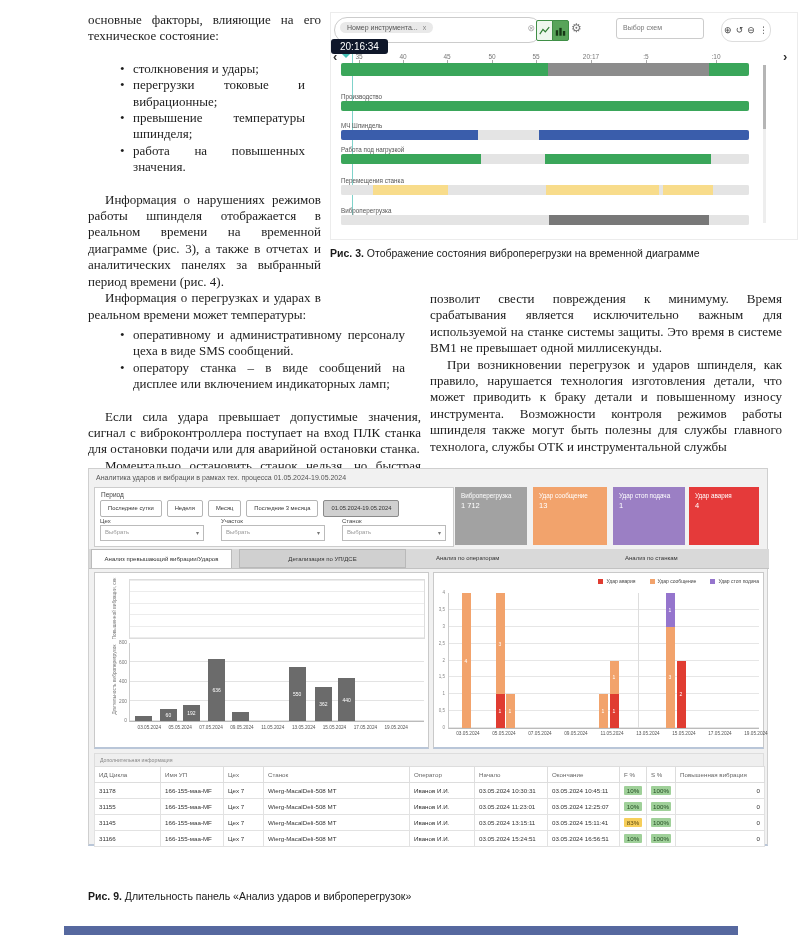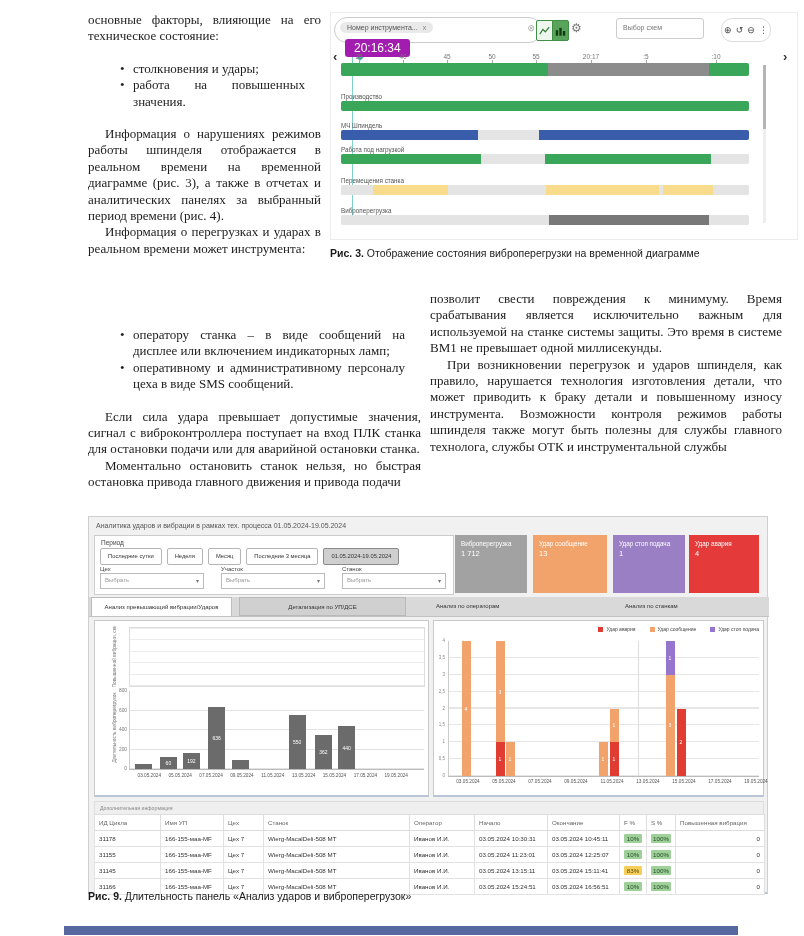--- a/index.html
+++ b/index.html
@@ -24,35 +24,35 @@
   .f3-chip .x{margin-left:5px;color:#888;}
   .f3-clear{position:absolute;right:6px;top:5px;font-size:9px;color:#aaa;}
   .f3-toggle{position:absolute;top:7px;width:15px;height:19px;border:1px solid #3f8f46;display:flex;align-items:center;justify-content:center;}
   #f3-line-btn{left:205px;background:#eef7ee;border-radius:2px 0 0 2px;}
   #f3-bar-btn{left:221px;background:#58a45a;border-radius:0 2px 2px 0;}
   .f3-gear{position:absolute;left:240px;top:8px;font-size:12px;color:#777;}
   .f3-scheme{position:absolute;left:285px;top:5px;width:88px;height:21px;border:1px solid #ccc;border-radius:3px;
              font-size:7px;color:#777;padding:5px 0 0 6px;box-sizing:border-box;}
   .f3-icons{position:absolute;left:390px;top:5px;width:48px;height:22px;border:1px solid #ddd;border-radius:11px;
             display:flex;align-items:center;justify-content:space-around;font-size:9px;color:#444;}
-  .f3-tooltip{position:absolute;left:14px;top:26px;background:#a21caf;color:#fff;font-size:12px;
+  .f3-tooltip{position:absolute;left:0;top:26px;background:#0f172a;color:#fff;font-size:10px;
               padding:2px 9px;border-radius:3px;}
   .f3-tooltip:after{content:"";position:absolute;left:11px;bottom:-4px;border-left:4px solid transparent;
               border-right:4px solid transparent;border-top:4px solid #45c0b5;}
   .f3-chev{position:absolute;top:36px;font-size:13px;font-weight:bold;color:#333;}
   .f3-ticklabel{position:absolute;top:40px;width:30px;text-align:center;font-size:6.5px;color:#777;}
   .f3-tickmark{position:absolute;top:47px;width:1px;height:4px;background:#aaa;}
   .f3-lanebar{position:absolute;left:10px;width:408px;border-radius:2px;overflow:hidden;background:#e4e4e4;}
   .f3-seg{position:absolute;top:0;height:100%;}
   .f3-lanelabel{position:absolute;left:10px;font-size:6.3px;color:#555;}
   #f3-cursor{position:absolute;left:21px;top:38px;width:1px;height:174px;background:#7fd2ca;}
   #f3-sbtrack{position:absolute;left:432px;top:52px;width:3px;height:158px;background:#eee;}
   #f3-sbthumb{position:absolute;left:432px;top:52px;width:3px;height:64px;background:#b5b5b5;}
   
-  #f4{left:88px;top:516px;width:680px;height:378px;background:#f1f1f1;border:1px solid #cfcfcf;
+  #f4{left:88px;top:468px;width:680px;height:378px;background:#f1f1f1;border:1px solid #cfcfcf;
       border-bottom:2px solid #b9c6d8;font-family:"Liberation Sans",sans-serif;box-sizing:border-box;}
   .f4-title{position:absolute;left:7px;top:5px;font-size:7px;color:#555;}
   #f4-filter{position:absolute;left:5px;top:18px;width:358px;height:58px;background:#fff;border:1px solid #ccc;}
   .f4-periodlabel{position:absolute;left:6px;top:3px;font-size:6.5px;color:#444;}
   #f4-period-buttons{position:absolute;left:5px;top:12px;display:flex;gap:5px;}
   .f4-btn{height:15px;line-height:15px;padding:0 7px;border:1px solid #b5b5b5;border-radius:2px;background:#fff;
           font-size:5.8px;color:#333;white-space:nowrap;}
   .f4-btn.active{background:#cfcfcf;border-color:#8a8a8a;}
   #f4-selects{position:absolute;left:5px;top:30px;display:flex;gap:17px;}
   .f4-selgroup{width:104px;position:relative;}
@@ -111,30 +111,32 @@
 </style>
 </head>
 <body>
 
 <div class="page">
 
   <div class="abs body-text" style="left:88px;top:12px;width:233px;">
     <p class="noindent">основные факторы, влияющие на его техническое состояние:</p>
     <ul>
         <li>столкновения и удары;</li>
+        <li>перегрузки токовые и вибрационные;</li>
+        <li>превышение температуры шпинделя;</li>
         <li>работа на повышенных значения.</li>
       </ul>
     <p>Информация о нарушениях режимов работы шпинделя отображается в реальном времени на временной диаграмме (рис. 3), а также в отчетах и аналитических панелях за выбранный период времени (рис. 4).</p>
-    <p>Информация о перегрузках и ударах в реальном времени может инструмента:</p>
+    <p>Информация о перегрузках и ударах в реальном времени может температуры:</p>
   </div>
 
   <div class="abs body-text" style="left:88px;top:311px;width:333px;">
     <ul>
+        <li>оперативному и административному персоналу цеха в виде SMS сообщений.</li>
         <li>оператору станка – в виде сообщений на дисплее или включением индикаторных ламп;</li>
-        <li>оперативному и административному персоналу цеха в виде SMS сообщений.</li>
       </ul>
     <p>Если сила удара превышает допустимые значения, сигнал с виброконтроллера поступает на вход ПЛК станка для остановки подачи или для аварийной остановки станка.</p>
     <p>Моментально остановить станок нельзя, но быстрая остановка привода главного движения и привода подачи</p>
   </div>
 
   <div class="abs body-text" style="left:430px;top:291px;width:352px;">
     <p class="noindent">позволит свести повреждения к минимуму. Время срабатывания является исключительно важным для используемой на станке системы защиты. Это время в системе ВМ1 не превышает одной миллисекунды.</p>
     <p>При возникновении перегрузок и ударов шпинделя, как правило, нарушается технология изготовления детали, что может приводить к браку детали и повышенному износу инструмента. Возможности контроля режимов работы шпинделя также могут быть полезны для службы главного технолога, службы ОТК и инструментальной службы</p>
   </div>
 

